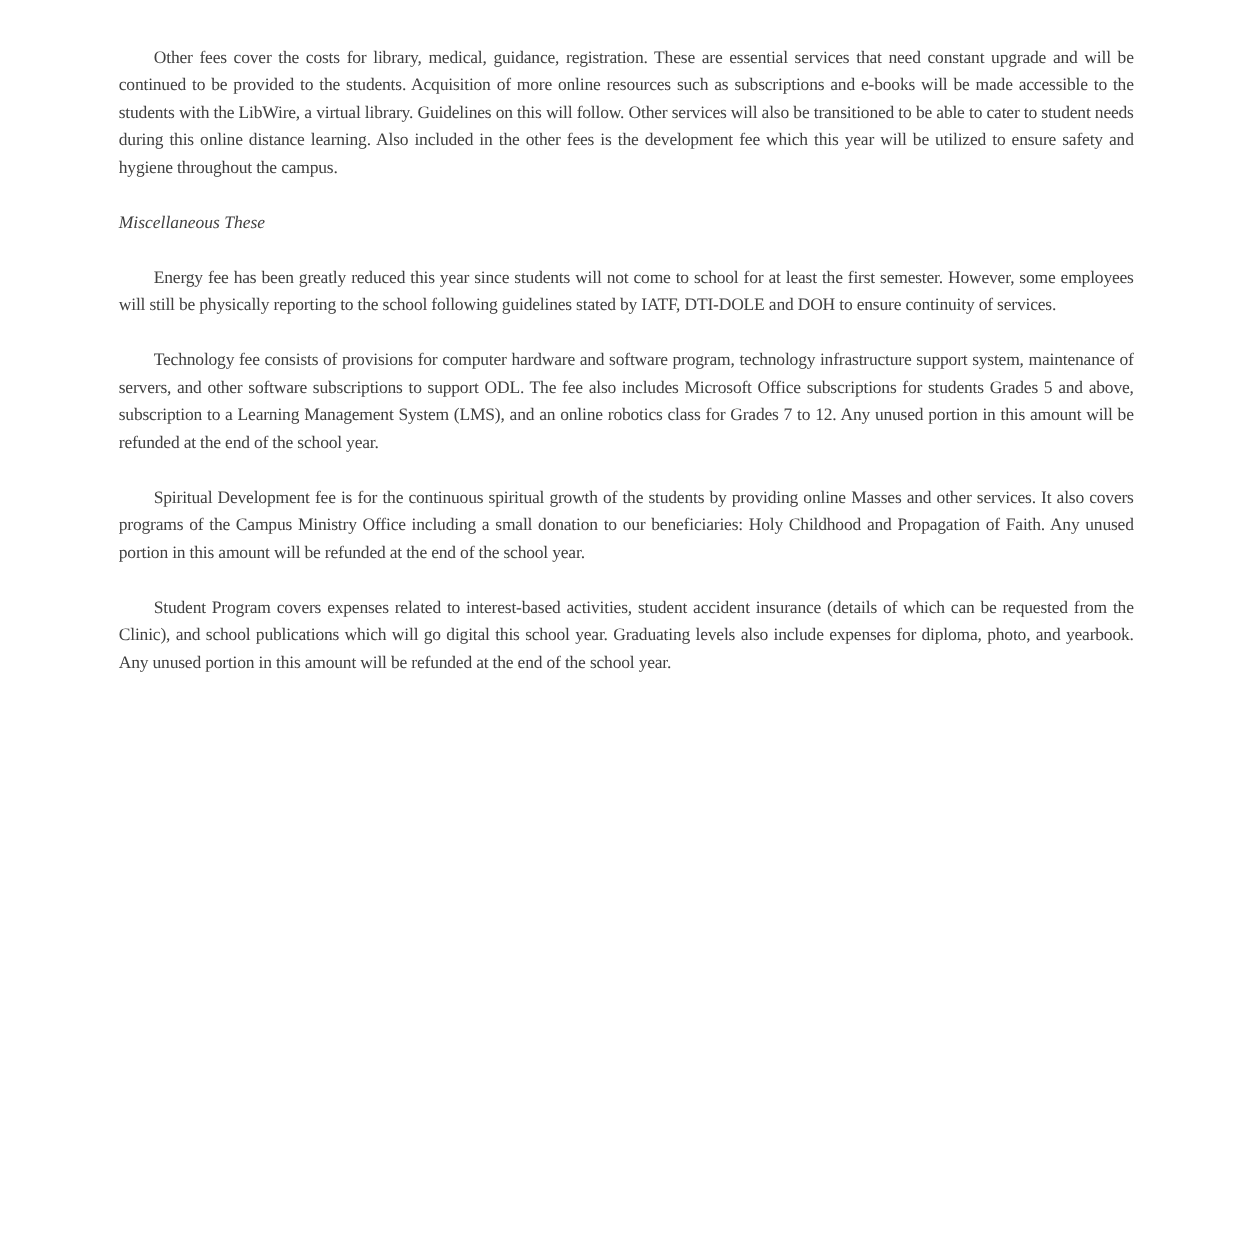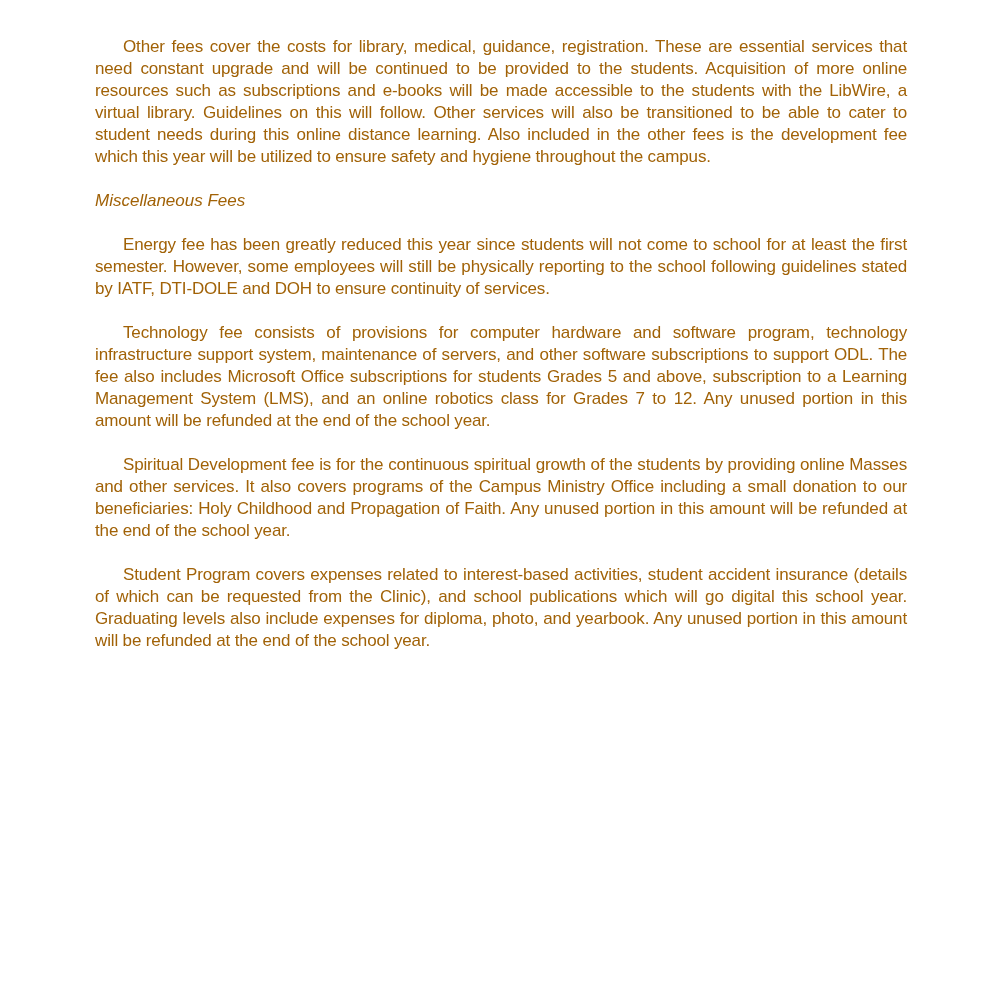--- a/index.html
+++ b/index.html
@@ -11,24 +11,24 @@
       width: 1000px;
       height: 1000px;
       position: relative;
       overflow: hidden;
     }
     .page {
       position: absolute;
       left: 95px;
       top: 36px;
       width: 812px;
-      font-family: Liberation Sans, sans-serif;
-      font-size: 17px;
+      font-family: Liberation Serif, serif;
+      font-size: 14px;
       line-height: 22px;
-      color: #a16207;
+      color: #404040;
     }
     .para {
       margin: 0 0 22px 0;
       text-align: justify;
       text-indent: 28px;
       letter-spacing: -0.15px;
     }
     .para.last-line-left {
       text-align-last: left;
     }
@@ -36,18 +36,18 @@
       margin: 0 0 22px 0;
       font-style: italic;
       text-indent: 0;
     }
   </style>
 </head>
 <body>
 
 <div class="page">
   <p class="para last-line-left">Other fees cover the costs for library, medical, guidance, registration. These are essential services that need constant upgrade and will be continued to be provided to the students. Acquisition of more online resources such as subscriptions and e-books will be made accessible to the students with the LibWire, a virtual library. Guidelines on this will follow. Other services will also be transitioned to be able to cater to student needs during this online distance learning. Also included in the other fees is the development fee which this year will be utilized to ensure safety and hygiene throughout the campus.</p>
-  <p class="heading">Miscellaneous Fees</p>
+  <p class="heading">Miscellaneous These</p>
   <p class="para last-line-left">Energy fee has been greatly reduced this year since students will not come to school for at least the first semester. However, some employees will still be physically reporting to the school following guidelines stated by IATF, DTI-DOLE and DOH to ensure continuity of services.</p>
   <p class="para last-line-left">Technology fee consists of provisions for computer hardware and software program, technology infrastructure support system, maintenance of servers, and other software subscriptions to support ODL. The fee also includes Microsoft Office subscriptions for students Grades 5 and above, subscription to a Learning Management System (LMS), and an online robotics class for Grades 7 to 12. Any unused portion in this amount will be refunded at the end of the school year.</p>
   <p class="para last-line-left">Spiritual Development fee is for the continuous spiritual growth of the students by providing online Masses and other services. It also covers programs of the Campus Ministry Office including a small donation to our beneficiaries: Holy Childhood and Propagation of Faith. Any unused portion in this amount will be refunded at the end of the school year.</p>
   <p class="para last-line-left">Student Program covers expenses related to interest-based activities, student accident insurance (details of which can be requested from the Clinic), and school publications which will go digital this school year. Graduating levels also include expenses for diploma, photo, and yearbook. Any unused portion in this amount will be refunded at the end of the school year.</p>
 </div>
 
 </body></html>

